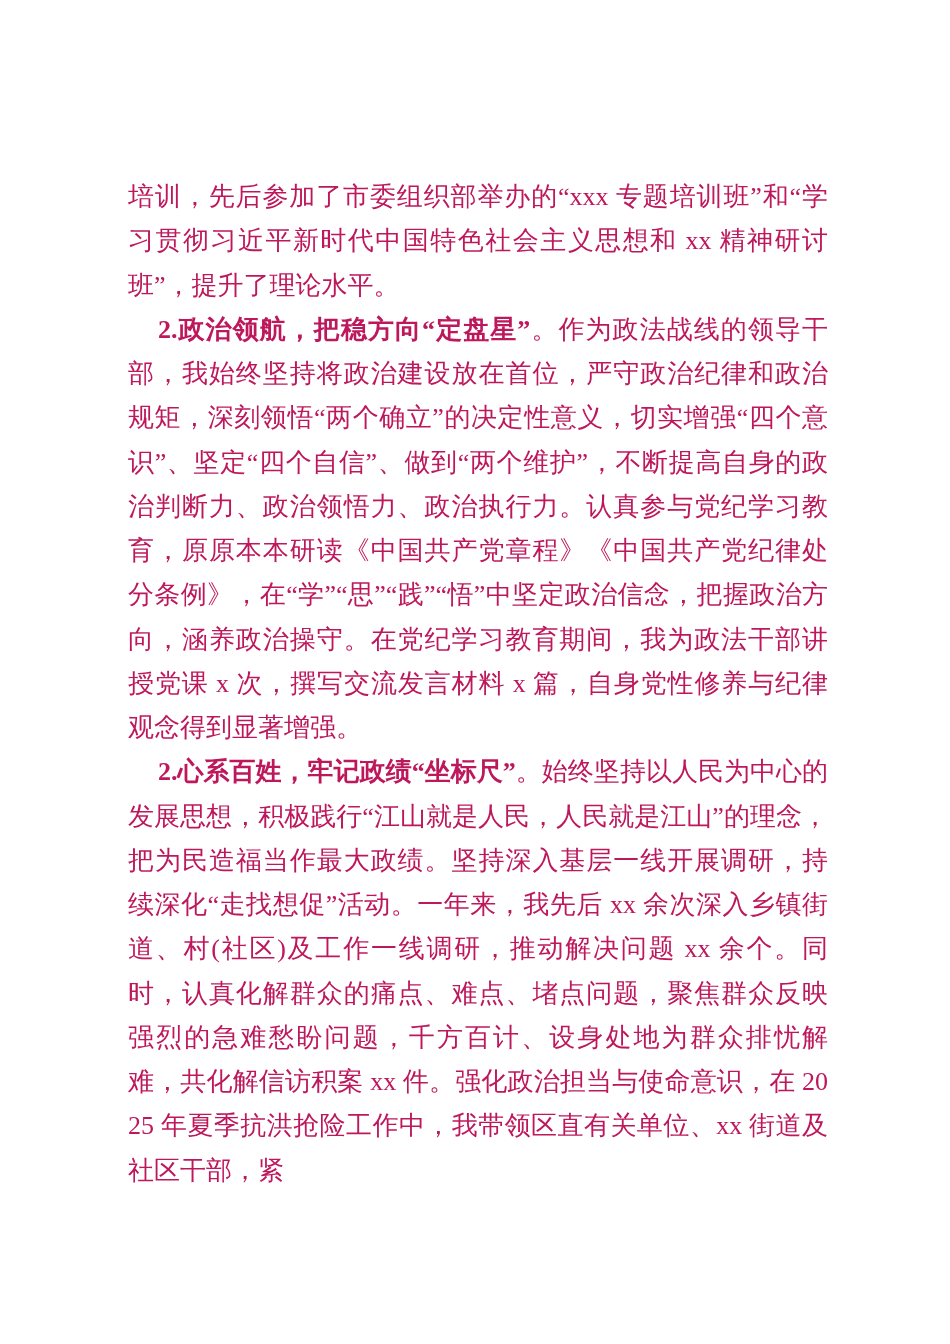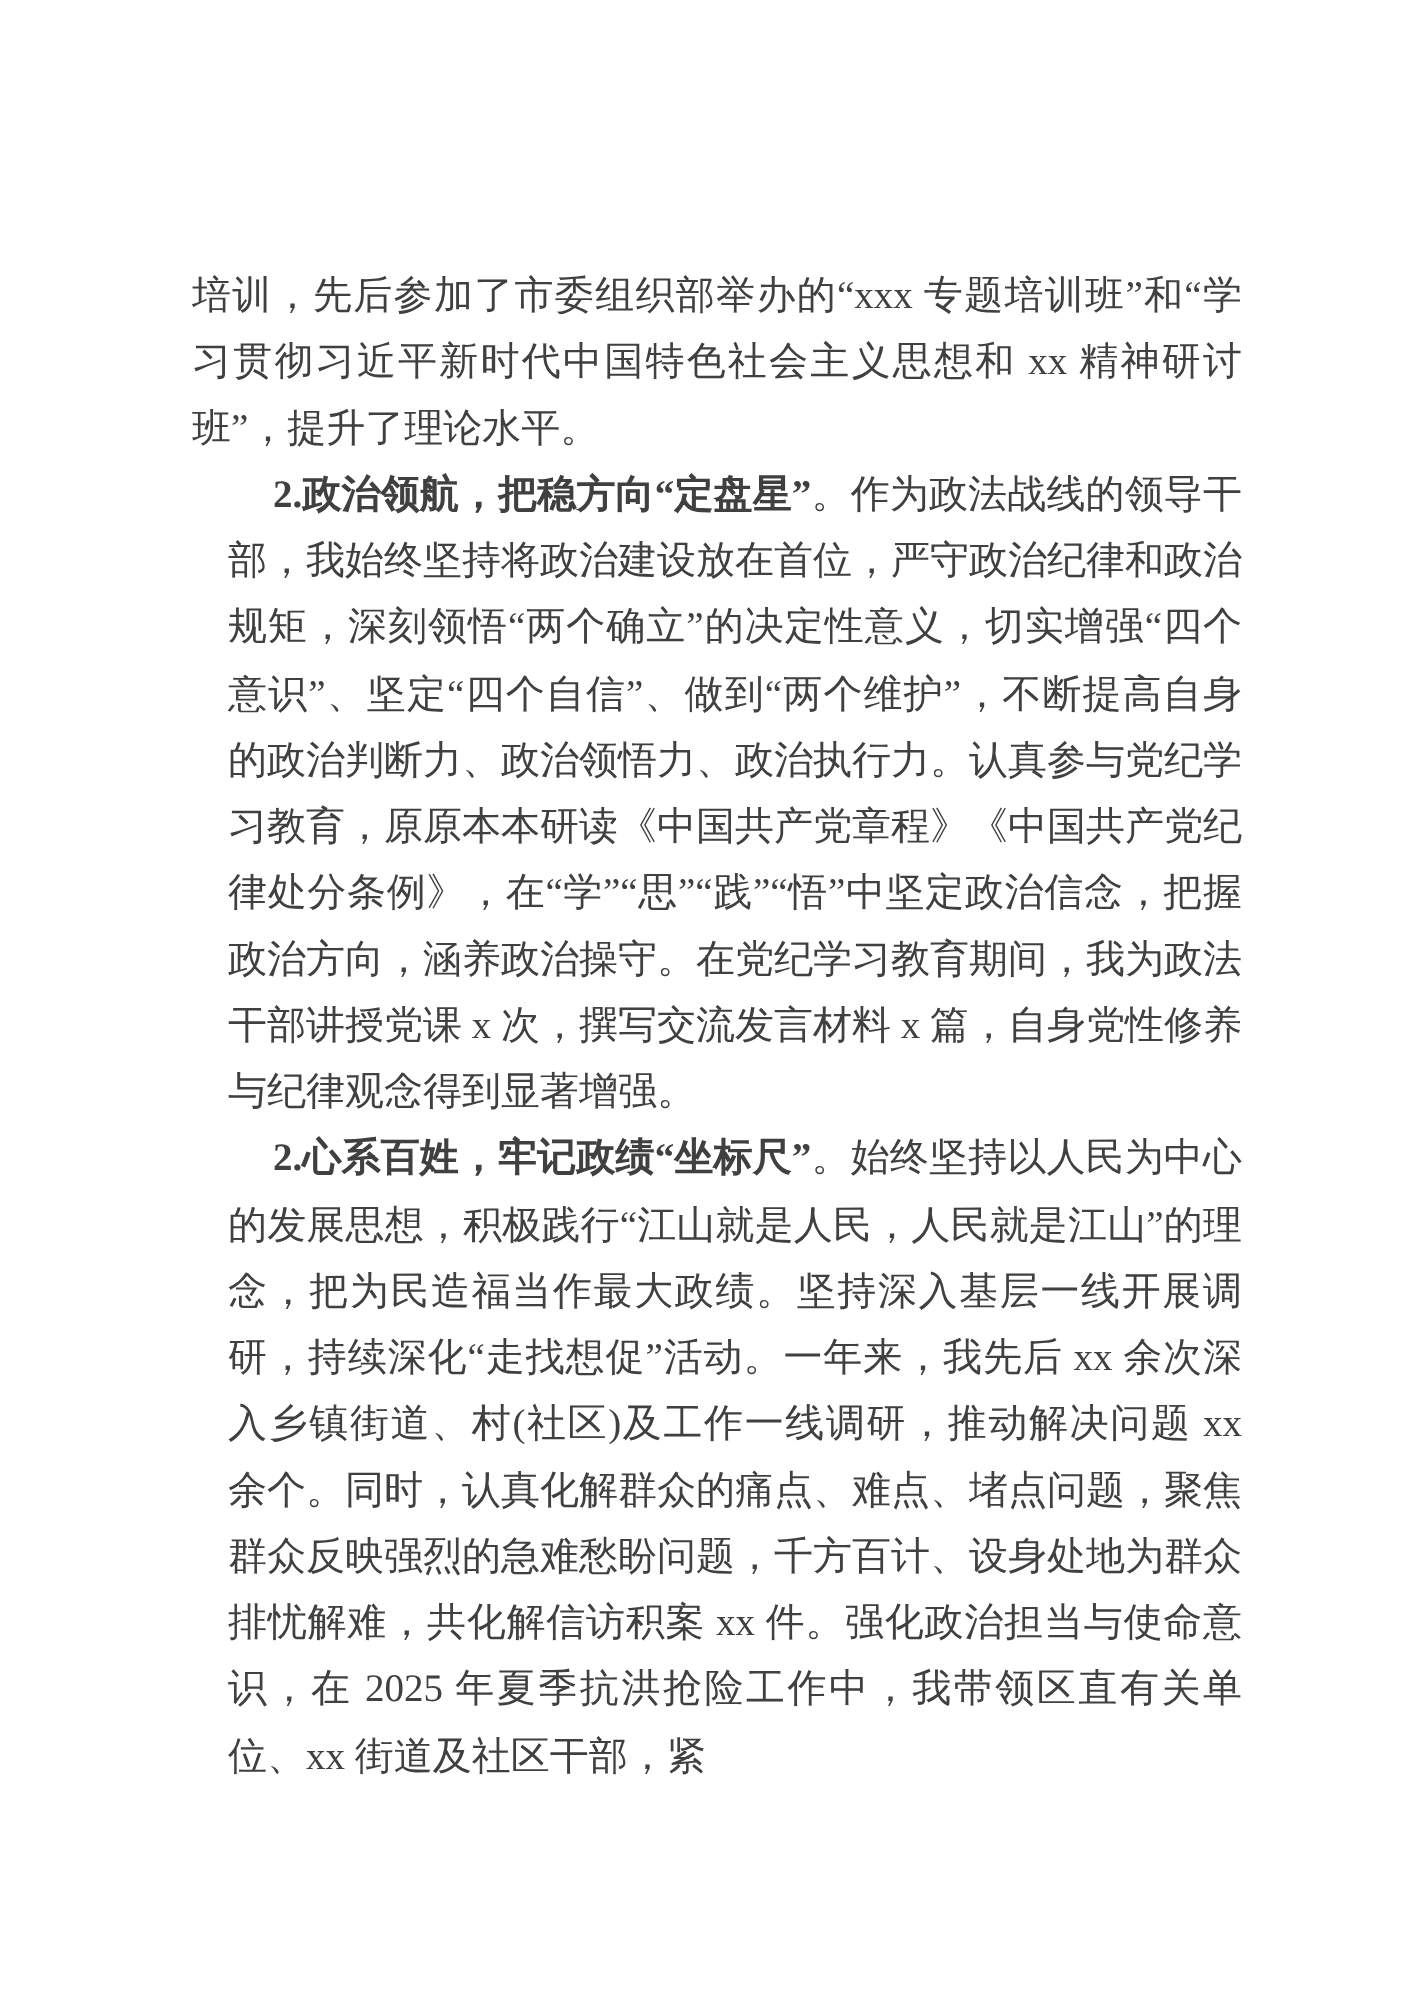--- a/index.html
+++ b/index.html
@@ -11,33 +11,32 @@
     position: relative;
     box-sizing: border-box;
     width: 950px;
     height: 1344px;
     background: #ffffff;
     overflow: hidden;
     padding: 175px 122px 0 128px;
     font-family: "Liberation Serif", "DejaVu Serif", serif;
     font-size: 26px;
     line-height: 44.25px;
-    color: #404040;
+    color: #be185d;
     text-align: justify;
     text-justify: inter-character;
     letter-spacing: 0;
   }
   .page p.para {
     margin: 0;
     padding: 0;
     word-break: break-all;
   }
   .page p.para.indent {
     text-indent: 30px;
-    margin-left: 24px;
   }
   .para b {
     font-weight: 700;
   }
 </style>
 </head>
 <body>
 
 <div class="page">
   <p class="para"><span>培训，先后参加了市委组织部举办的“xxx 专题培训班”和“学习贯彻习近平新时代中国特色社会主义思想和 xx 精神研讨班”，提升了理论水平。</span></p>

